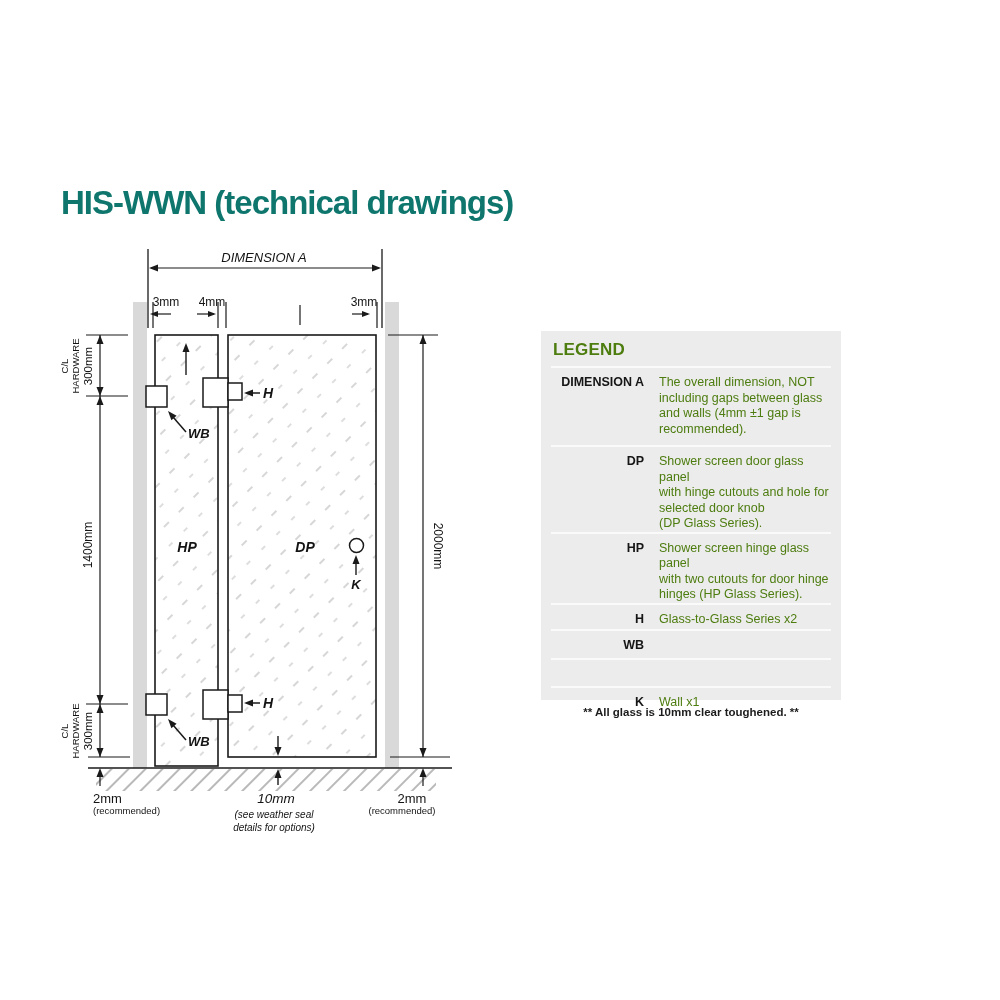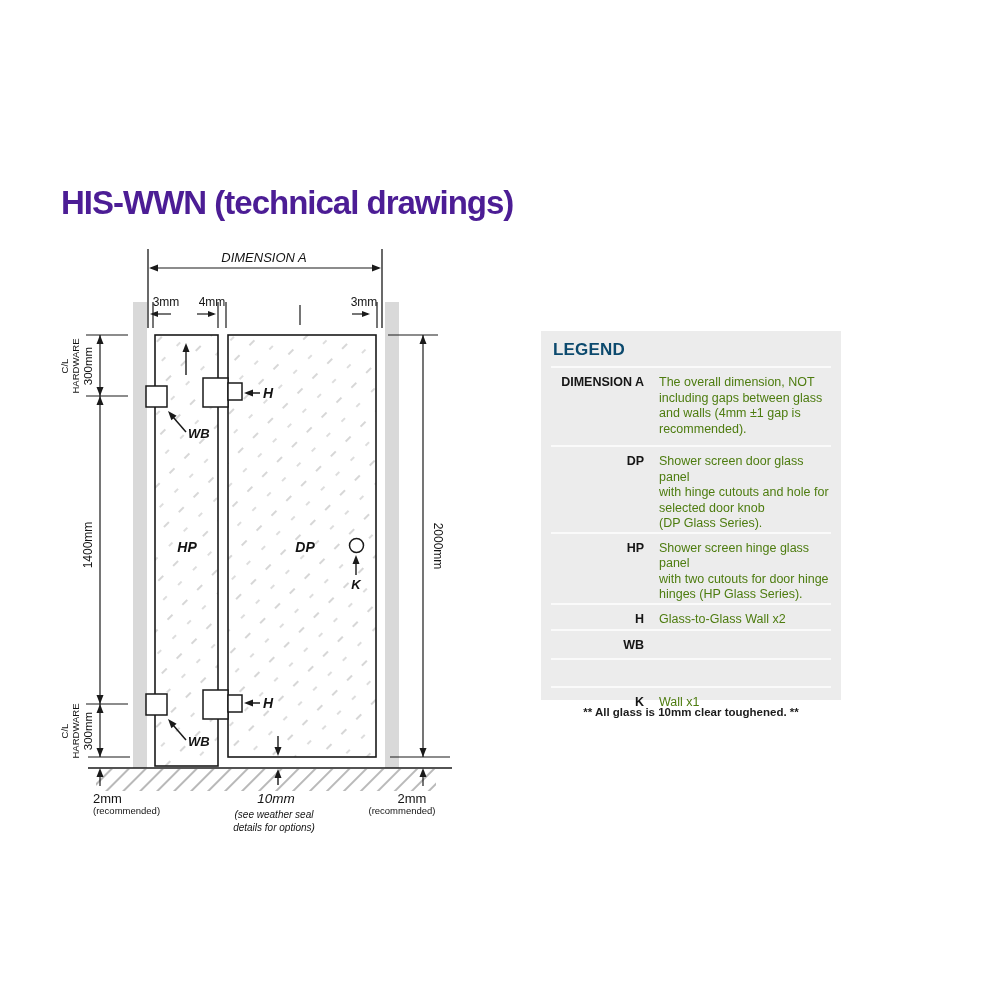--- a/index.html
+++ b/index.html
@@ -2,31 +2,31 @@
 <html><head>
 <meta charset="utf-8">
 <style>
   html,body{margin:0;padding:0;}
   body{
     width:1000px;height:1000px;position:relative;background:#ffffff;
     font-family:"Liberation Sans",sans-serif;overflow:hidden;color:#111;
   }
   .page-title{
     position:absolute;left:61px;top:184px;
-    font-size:33px;font-weight:700;letter-spacing:-1px;color:#4c1d95;
+    font-size:33px;font-weight:700;letter-spacing:-1px;color:#0f766e;
     white-space:nowrap;
   }
   .drawing-wrap{position:absolute;left:60px;top:235px;width:440px;height:620px;}
   svg text{fill:#141414;}
   .legend-box{
     position:absolute;left:541px;top:331px;width:300px;height:369px;
     background:#ececec;padding:0 10px;box-sizing:border-box;
   }
   .legend-header{
-    font-size:17px;font-weight:700;color:#0c4a6e;
+    font-size:17px;font-weight:700;color:#4d7c0f;
     padding:9px 2px 6px 2px;letter-spacing:0.2px;
   }
   .lrow{
     border-top:2px solid #fafafa;display:flex;align-items:flex-start;
     padding-top:7px;box-sizing:border-box;
   }
   .lrow .term{
     width:93px;text-align:right;font-weight:700;font-size:12.5px;
     line-height:15.5px;flex:0 0 93px;color:#161616;
   }
@@ -212,21 +212,21 @@
 (DP Glass Series).</div>
   </div>
   <div class="lrow r2">
     <div class="term">HP</div>
     <div class="desc">Shower screen hinge glass panel
 with two cutouts for door hinge
 hinges (HP Glass Series).</div>
   </div>
   <div class="lrow r3">
     <div class="term">H</div>
-    <div class="desc">Glass-to-Glass Wall x2</div>
+    <div class="desc">Glass-to-Glass Series x2</div>
   </div>
   <div class="lrow r4 nowrap">
     <div class="term">WB</div>
   </div>
   <div class="lrow r5">
     <div class="term"></div>
     <div class="desc"></div>
   </div>
   <div class="lrow r6">
     <div class="term">K</div>

